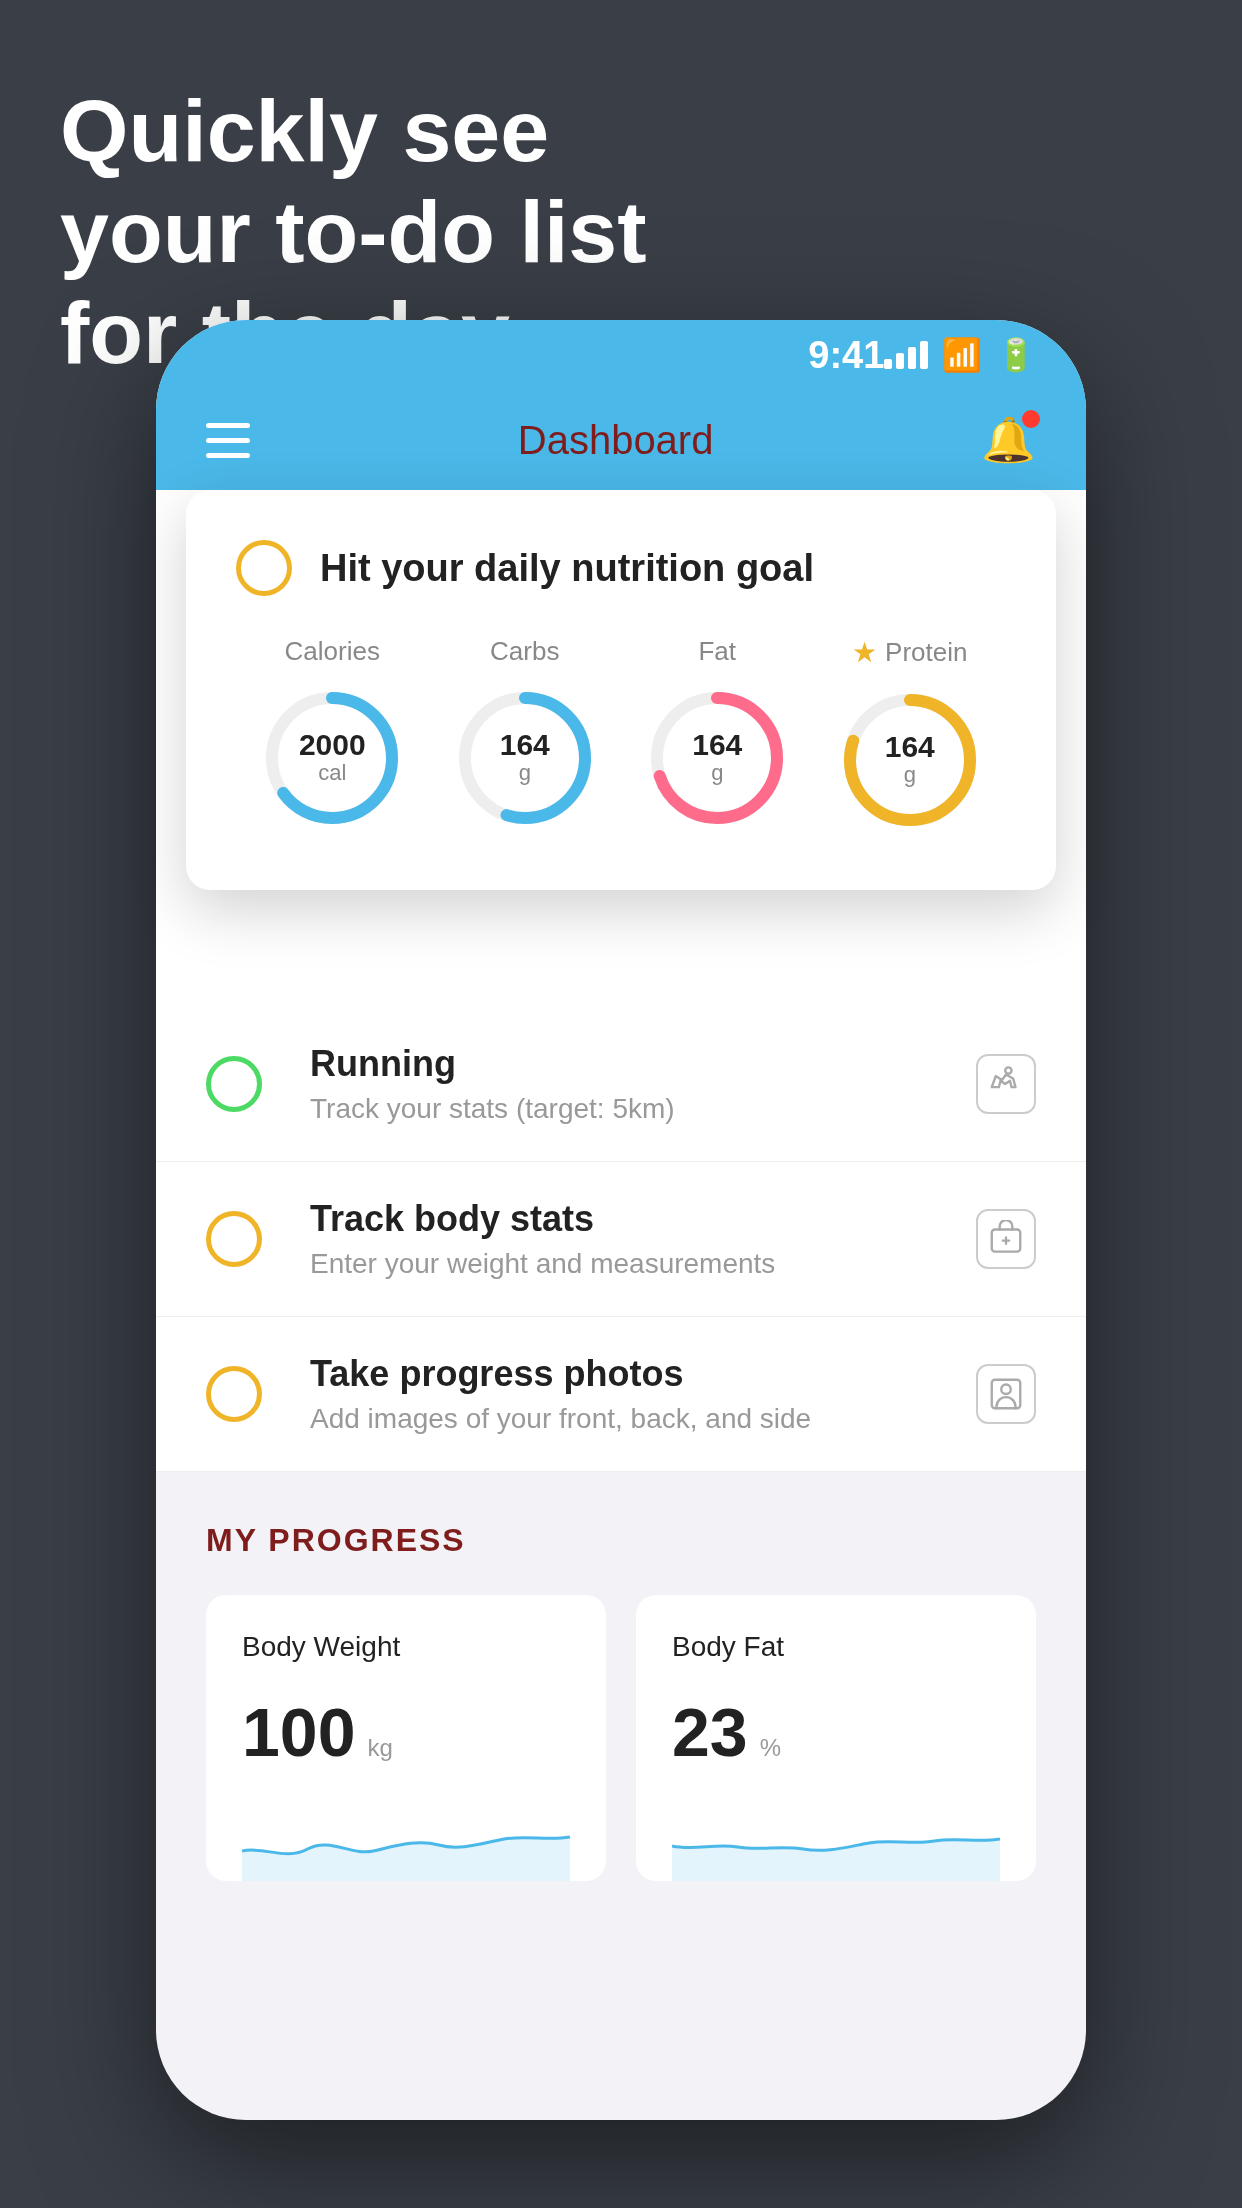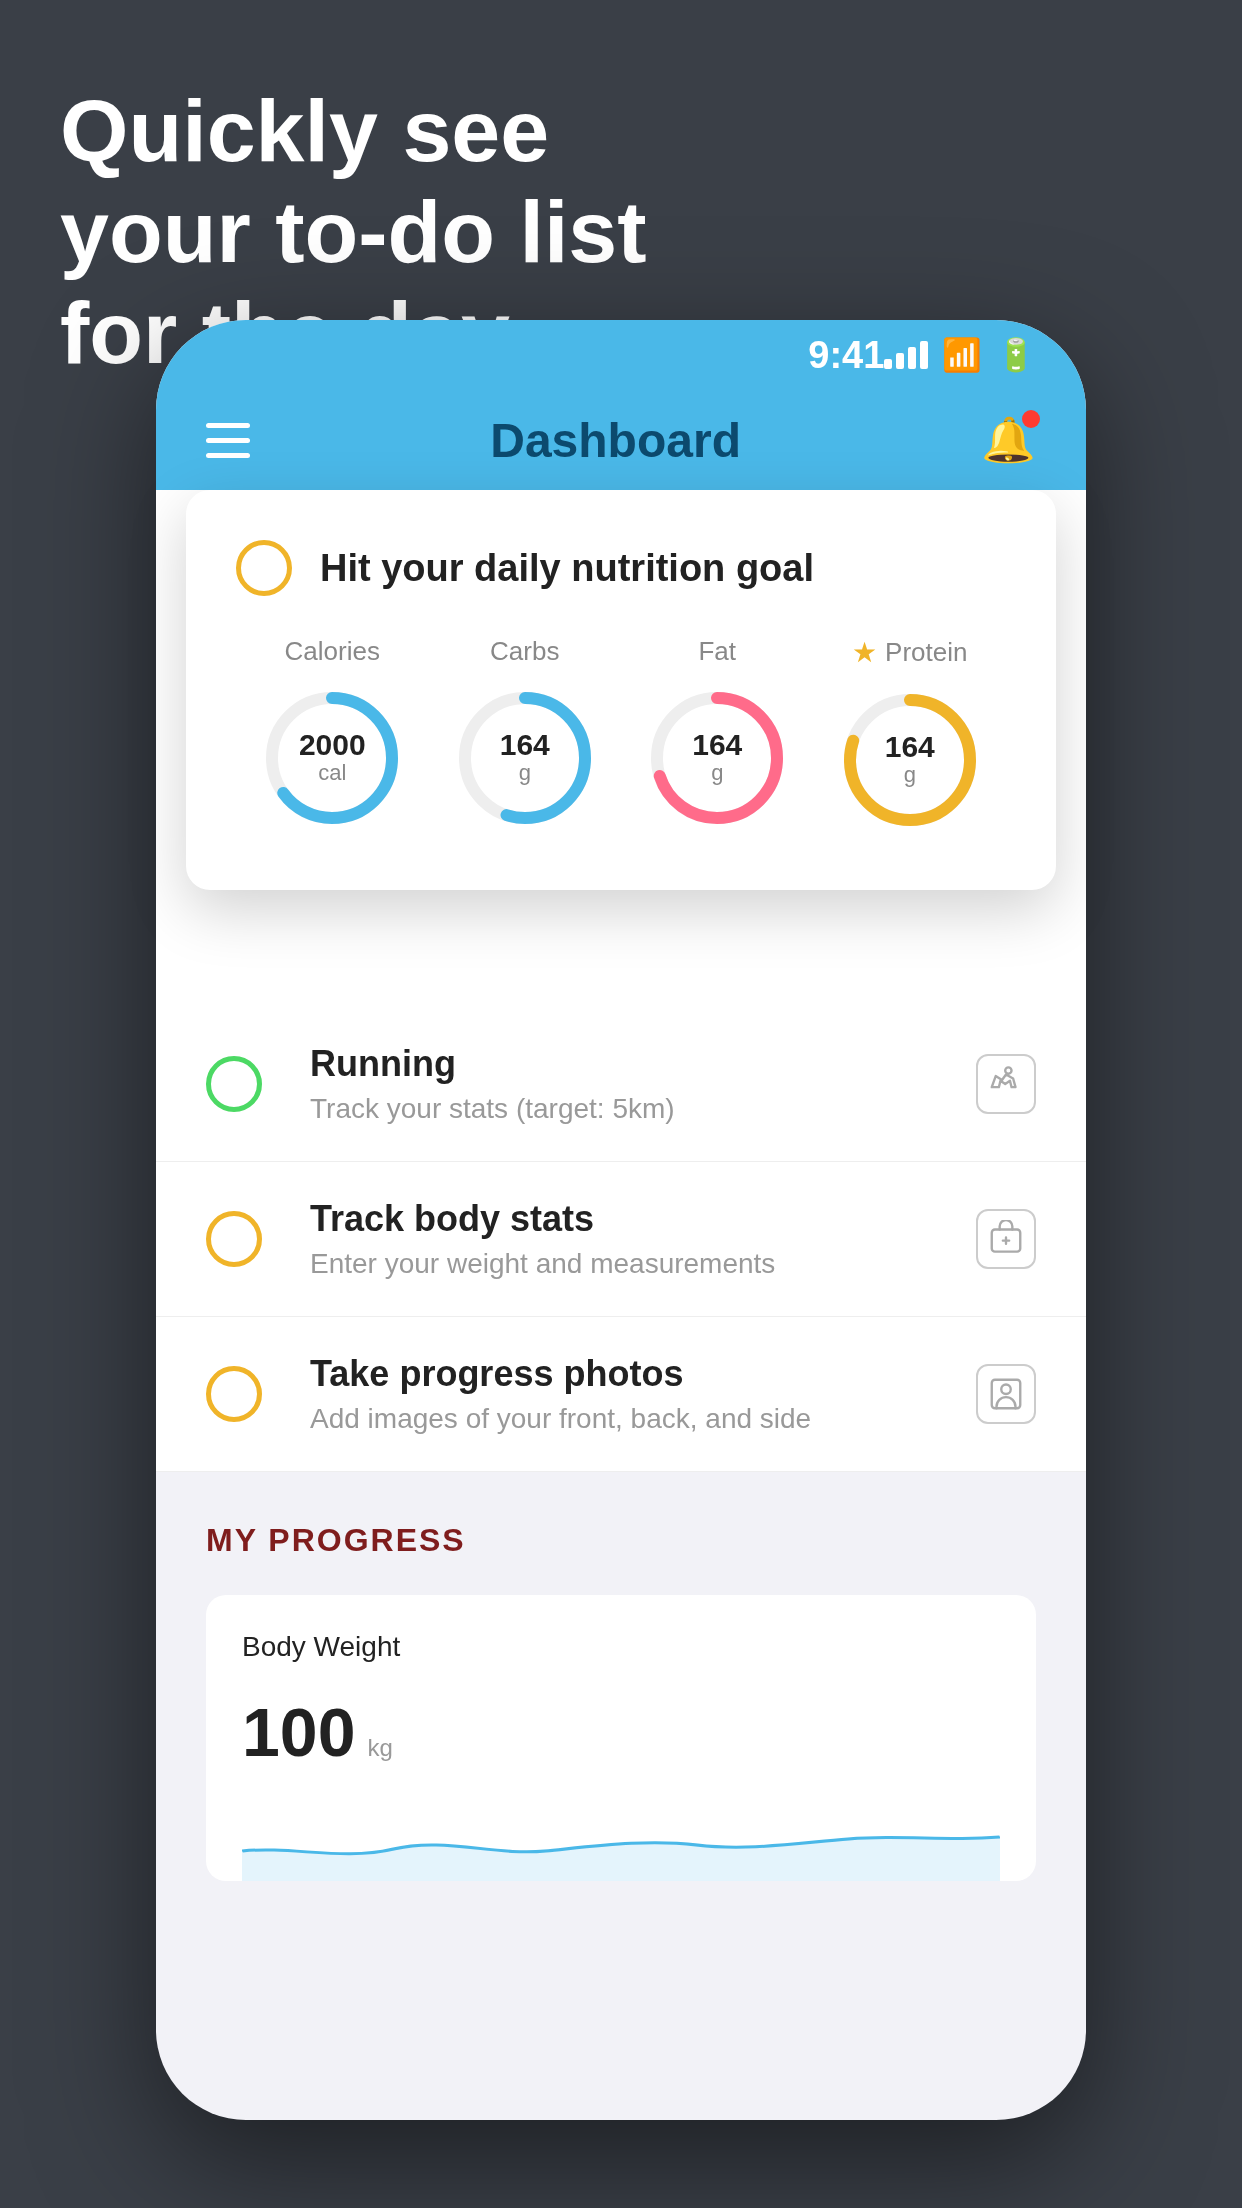--- a/index.html
+++ b/index.html
@@ -90,23 +90,23 @@
       cursor: pointer;
     }
     .hamburger span {
       display: block;
       width: 44px;
       height: 5px;
       background: white;
       border-radius: 3px;
     }
     .nav-title {
-      color: #0c4a6e;
-      font-size: 48px;
-      font-weight: 700;
+      color: #7f1d1d;
+      font-size: 40px;
+      font-weight: 400;
     }
     .bell-icon {
       position: relative;
       color: white;
       font-size: 44px;
     }
     .bell-dot {
       position: absolute;
       top: -4px;
       right: -4px;
@@ -429,20 +429,33 @@
             <span class="progress-unit">kg</span>
           </div>
           <div class="wave-container">
             <svg class="wave-svg" viewBox="0 0 300 80" preserveAspectRatio="none">
               <path d="M0,50 C20,45 40,60 60,48 C80,36 100,55 120,50 C140,45 160,38 180,44 C200,50 220,42 240,38 C260,34 280,40 300,36 L300,80 L0,80 Z" fill="rgba(74,184,232,0.15)" stroke="none"></path>
               <path d="M0,50 C20,45 40,60 60,48 C80,36 100,55 120,50 C140,45 160,38 180,44 C200,50 220,42 240,38 C260,34 280,40 300,36" fill="none" stroke="#4ab8e8" stroke-width="3"></path>
             </svg>
           </div>
         </div>
 
+        <div class="progress-card">
+          <div class="progress-card-title">Body Fat</div>
+          <div class="progress-value-row">
+            <span class="progress-value">23</span>
+            <span class="progress-unit">%</span>
+          </div>
+          <div class="wave-container">
+            <svg class="wave-svg" viewBox="0 0 300 80" preserveAspectRatio="none">
+              <path d="M0,45 C20,50 40,42 60,46 C80,50 100,44 120,48 C140,52 160,46 180,42 C200,38 220,44 240,40 C260,36 280,42 300,38 L300,80 L0,80 Z" fill="rgba(74,184,232,0.15)" stroke="none"></path>
+              <path d="M0,45 C20,50 40,42 60,46 C80,50 100,44 120,48 C140,52 160,46 180,42 C200,38 220,44 240,40 C260,36 280,42 300,38" fill="none" stroke="#4ab8e8" stroke-width="3"></path>
+            </svg>
+          </div>
+        </div>
 
       </div>
     </div>
 
   </div>
 </div>
 
 <div class="floating-card">
   <div class="card-title-row">
     <div class="circle-checkbox yellow"></div>

